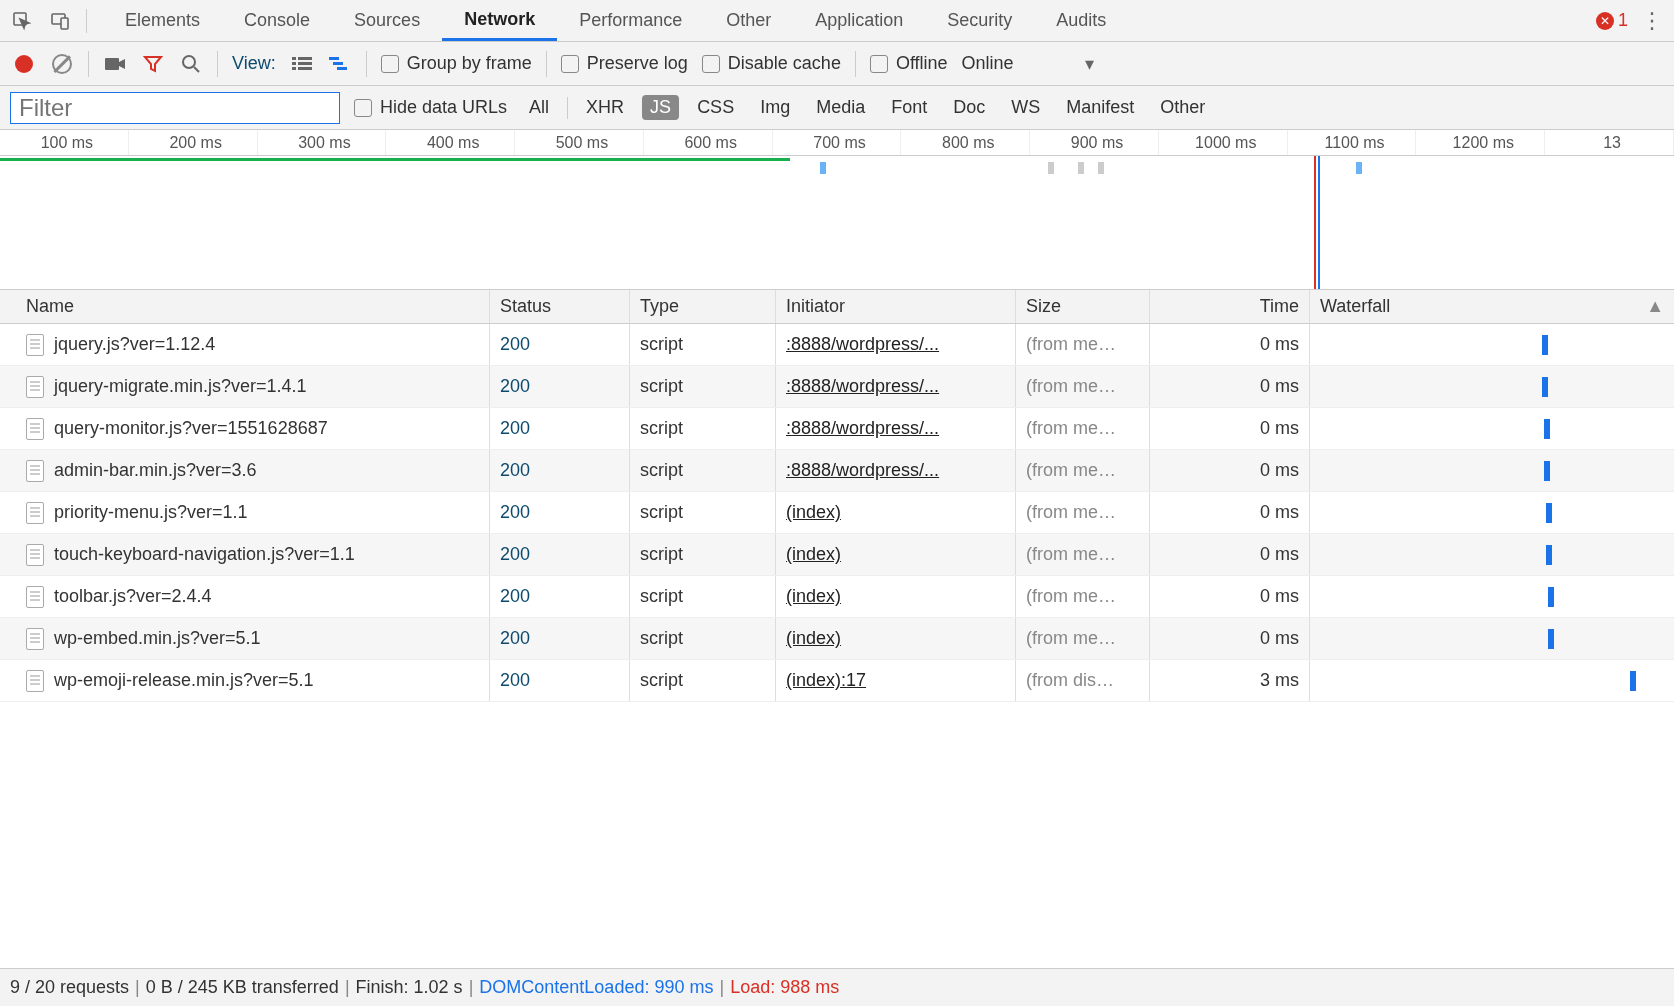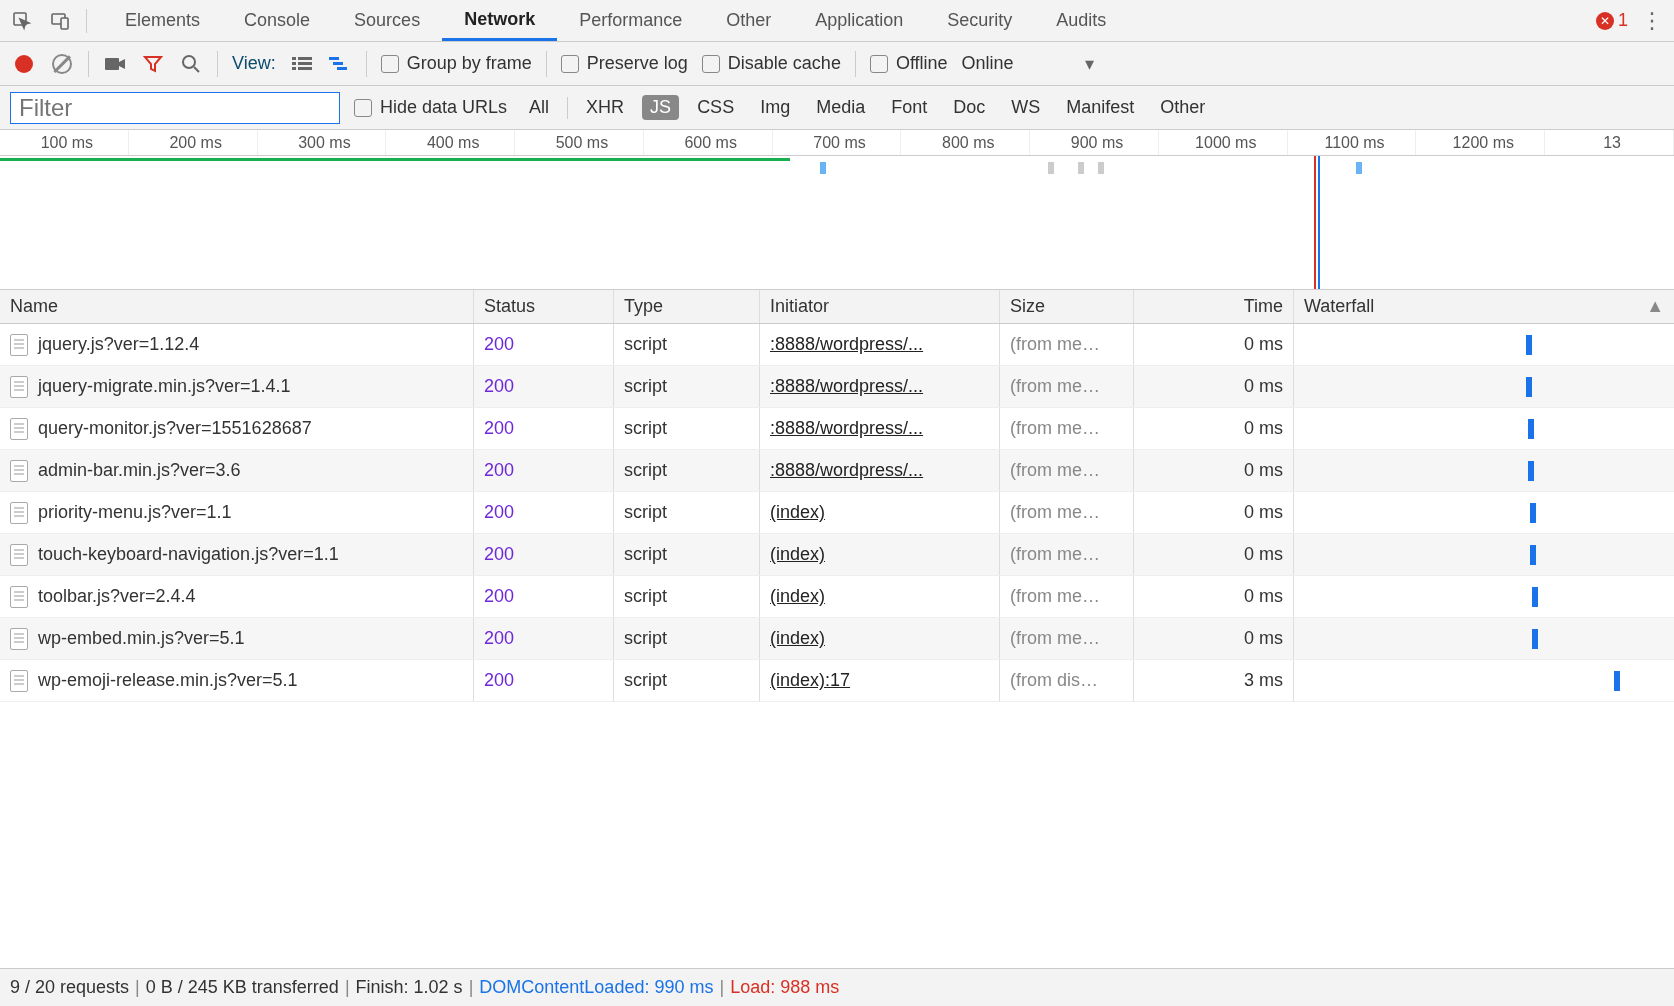--- a/index.html
+++ b/index.html
@@ -37,28 +37,28 @@
 .timeline { height: 160px; border-bottom: 1px solid #ccc; background: #fff; position: relative; }
 .ticks { display: flex; position: absolute; top: 0; left: 0; right: 0; height: 26px; border-bottom: 1px solid #ccc; }
 .tick { flex: 1; font-size: 16px; color: #555; padding: 4px 0 0 6px; border-right: 1px solid #eee; white-space: nowrap; text-align: center; }
 .greenbar { position: absolute; top: 28px; left: 0; width: 790px; height: 3px; background: #17b04e; }
 .redline { position: absolute; top: 26px; bottom: 0; left: 1314px; width: 2px; background: #d93025; }
 .blueline { position: absolute; top: 26px; bottom: 0; left: 1318px; width: 2px; background: #1a73e8; }
 .tiny-tick { position: absolute; top: 32px; width: 6px; height: 12px; background: #6ab4f6; }
 
 
 .request-table { flex: 1; overflow: hidden; display: flex; flex-direction: column; }
-.thead, .trow { display: flex; align-items: center; }
+.thead, .trow { display: flex; align-items: center; padding-left: 16px; }
 .thead { background: #f3f3f3; border-bottom: 1px solid #ccc; height: 34px; }
 .thead .cell { font-weight: 400; color: #333; }
 .trow { height: 42px; border-bottom: 1px solid #eee; }
 .trow.alt { background: #f6f6f6; }
 .cell { padding: 0 10px; border-right: 1px solid #ddd; overflow: hidden; text-overflow: ellipsis; white-space: nowrap; display: flex; align-items: center; height: 100%; }
 .col-name { width: 474px; }
-.col-status { width: 140px; color: #6d28d9; }
+.col-status { width: 140px; color: #0c4a6e; }
 .col-type { width: 146px; }
 .col-init { width: 240px; }
 .col-size { width: 134px; color: #888; }
 .col-time { width: 160px; text-align: right; justify-content: flex-end; }
 .col-waterfall { flex: 1; border-right: none; position: relative; }
 .thead .col-status, .thead .col-size { color: #333; }
 .init-link { text-decoration: underline; color: #222; }
 .file-icon { width: 18px; height: 22px; border: 1.5px solid #aaa; border-radius: 2px; margin-right: 10px; position: relative; background: #fff; }
 .file-icon::before { content: ""; position: absolute; top: 4px; left: 3px; right: 3px; height: 2px; background: #ccc; box-shadow: 0 4px 0 #ccc, 0 8px 0 #ccc; }
 .wf-bar { position: absolute; top: 50%; transform: translateY(-50%); width: 6px; height: 20px; background: #1a73e8; }

